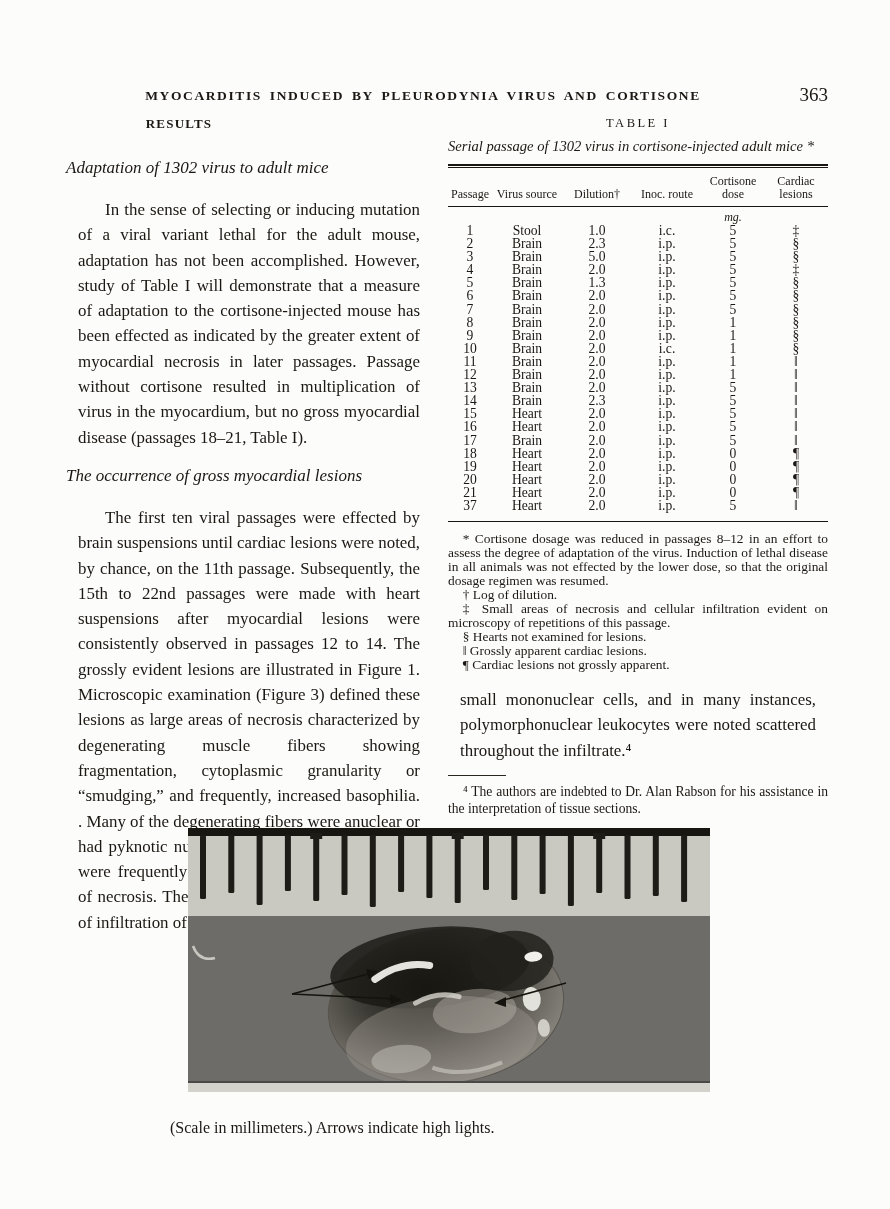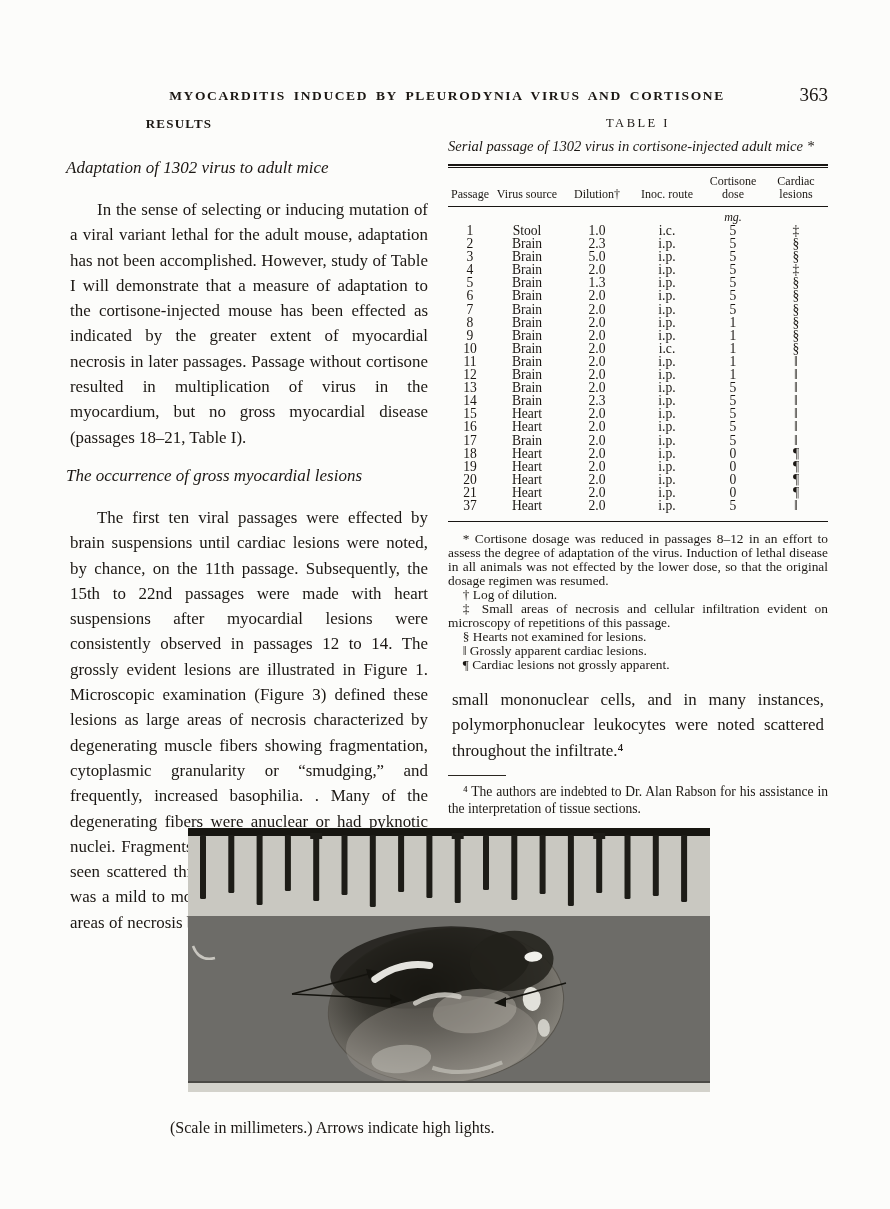--- a/index.html
+++ b/index.html
@@ -10,41 +10,40 @@
     font-family:"Liberation Serif","DejaVu Serif",serif;
     color:#1b1713;
   }
   .page { position:relative; width:890px; height:1209px; overflow:hidden; }
 
   
   .running-head {
     position:absolute; top:88px; left:0; width:846px;
     text-align:center; font-size:13.5px; font-weight:bold; letter-spacing:1.6px;
     word-spacing:3px;
-    margin-left:24px;
   }
   .page-num {
     position:absolute; top:84px; right:62px;
     font-size:19px;
   }
 
   
   .col-left  { position:absolute; left:66px;  top:114px; width:366px; }
   .col-right { position:absolute; left:448px; top:112px; width:380px; }
 
   .results-head {
     text-align:center; margin:2px 140px 26px 0;
     font-size:13px; font-weight:bold; letter-spacing:1.2px;
   }
   .sec-head {
     font-style:italic; font-size:17px; margin:0 0 19px 0; font-weight:normal;
   }
   .sec-head.second { margin-top:16px; }
   p.bodytext {
-    margin:4px; font-size:16.9px; line-height:25.3px;
+    margin:12px; font-size:16.9px; line-height:25.3px;
     text-align:justify; text-indent:1.6em;
   }
 
   
   .table-label { text-align:center; font-size:12.5px; letter-spacing:2.5px; margin:4px 0 7px; }
   .table-caption { font-style:italic; font-size:14.6px; margin:0 0 9px 0; }
   .rule-double { border-top:2px solid #181512; border-bottom:1px solid #181512; height:4px; }
   .thead {
     display:grid; grid-template-columns:44px 70px 70px 70px 62px 64px;
     align-items:end; text-align:center;

